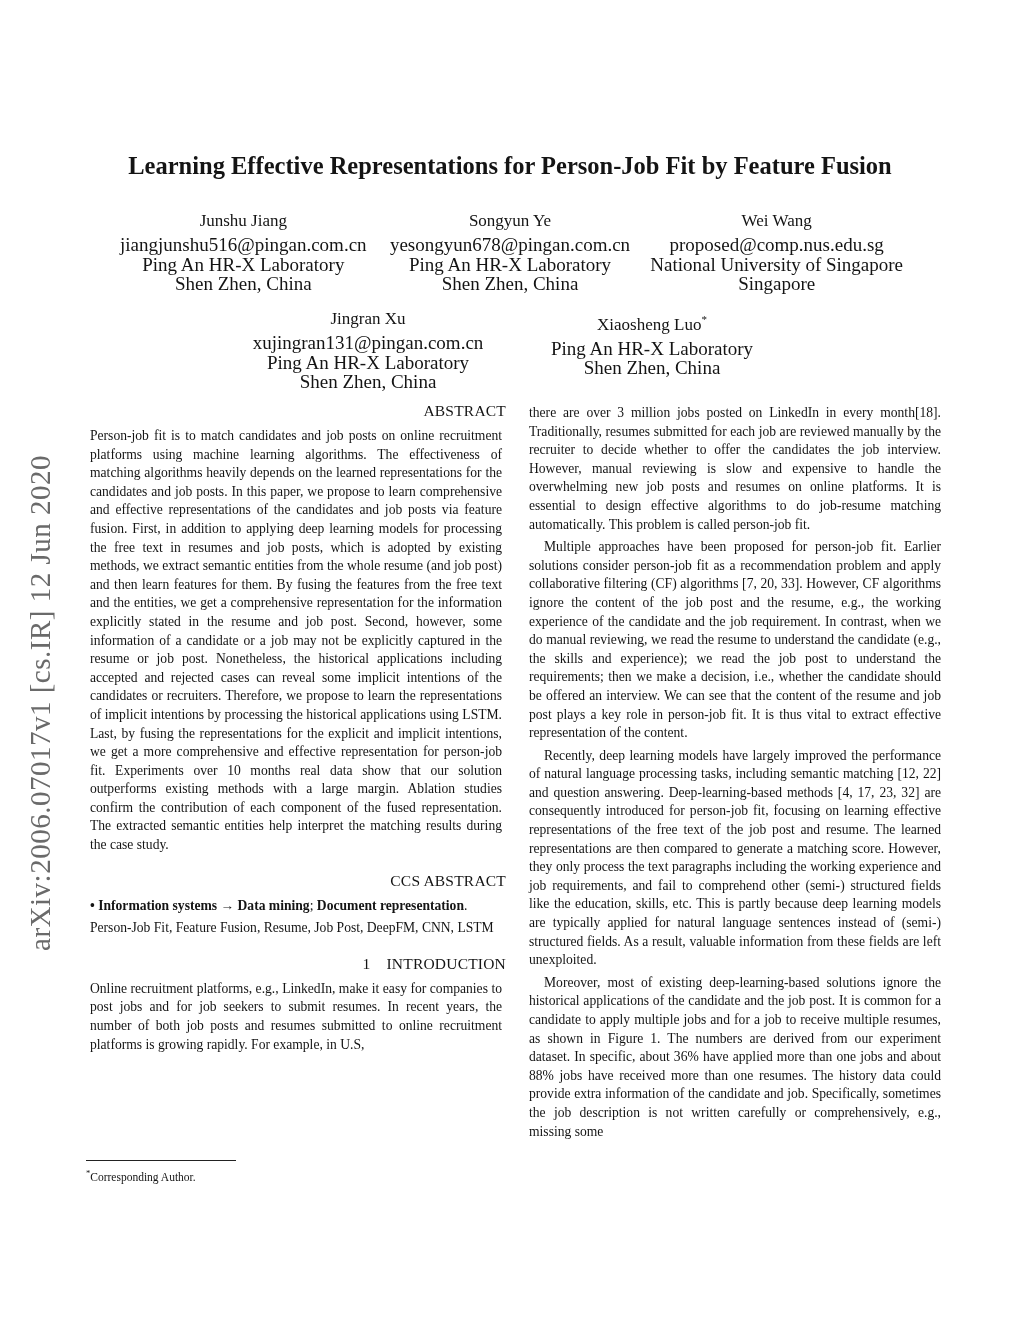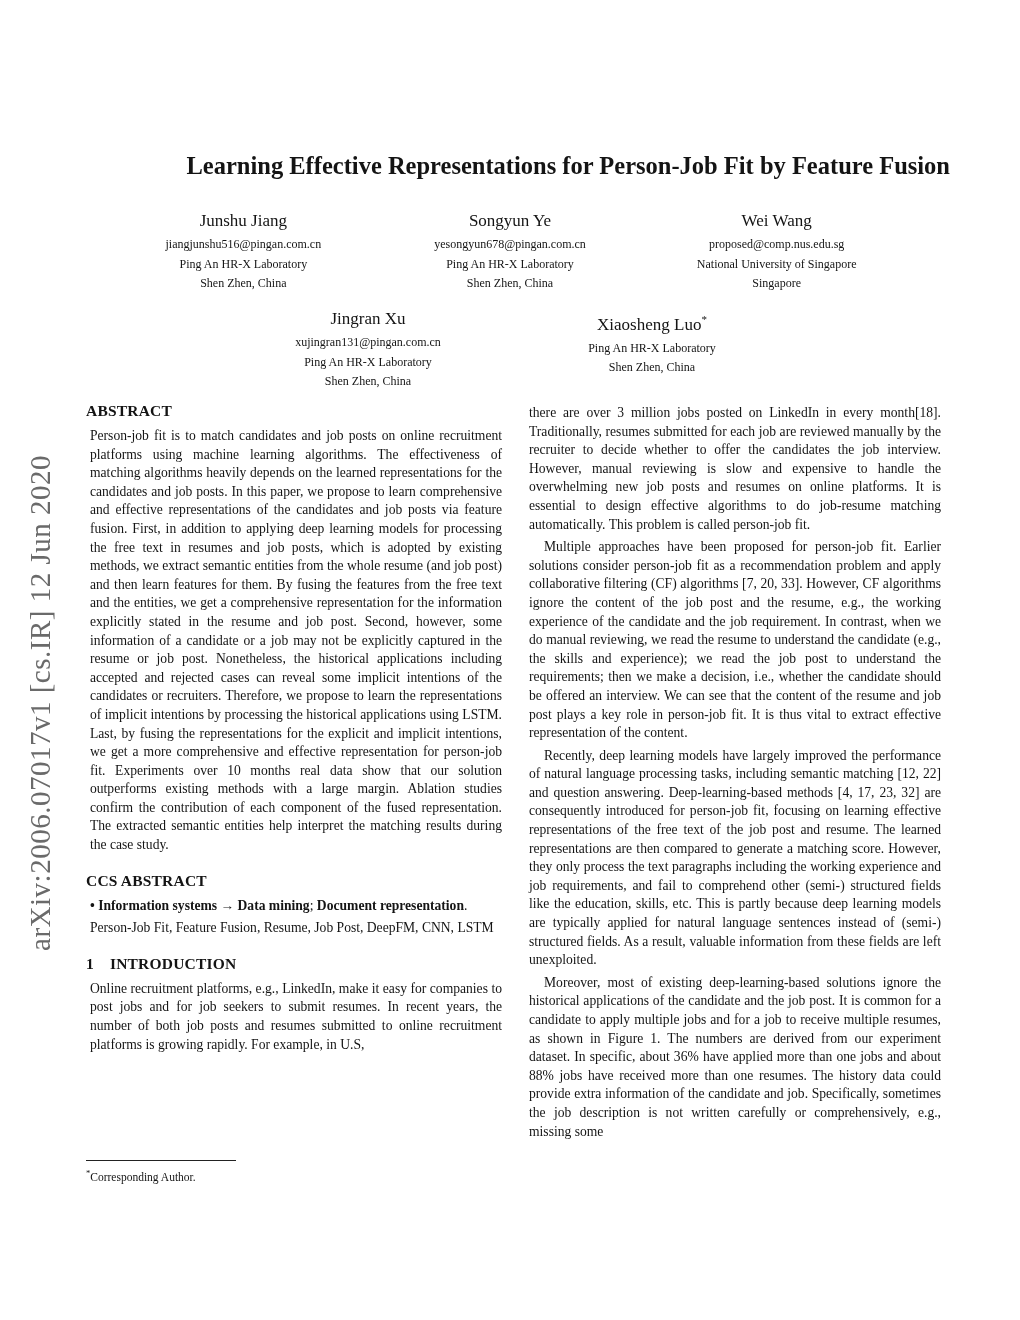--- a/index.html
+++ b/index.html
@@ -20,50 +20,51 @@
     font-size:29px;
     letter-spacing:0.5px;
     color:#6a6a6a;
   }
   
   .paper-title{
     position:absolute;
     top:134px;left:50%;
     transform:translateX(-50%);
     width:880px;
-    text-align:right;
+    text-align:center;
     font-size:24.5px;
     line-height:31px;
     font-weight:bold;
   }
   
   .authors-row{
     position:absolute;
     display:flex;
   }
   .authors-row.row1{top:210px;left:110px;width:800px;}
   .authors-row.row2{top:308px;left:230px;width:560px;gap:8px;}
   .author-block{flex:1 1 0;text-align:center;}
   .author-name{font-size:17px;line-height:22px;margin-bottom:3px;}
-  .author-line{font-size:12px;line-height:19.5px;font-family:Liberation Serif, serif;}
+  .author-line{font-size:19px;line-height:19.5px;font-family:Liberation Serif, serif;}
   .author-name sup{font-size:11px;}
   
   .col{
     position:absolute;
     top:400px;
     width:420px;
   }
   .col.left{left:86px;}
   .col.right{left:525px;}
   h2.section{
     font-size:15.5px;
-    font-weight:bold;
+    font-weight:normal;
     margin:0 0 7px 0;
     padding-top:13px;
     letter-spacing:0.2px;
+    text-align:right;
   }
   h2.section.first{padding-top:2px;}
   h2.section .sec-num{display:inline-block;margin-right:16px;}
   p.body{
     font-size:13.6px;
     line-height:18.6px;
     text-align:justify;
     margin:4px;
   }
   p.body.indent{text-indent:15px;}

